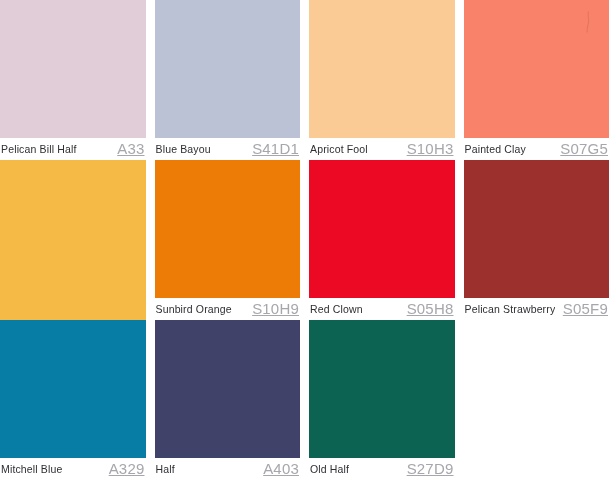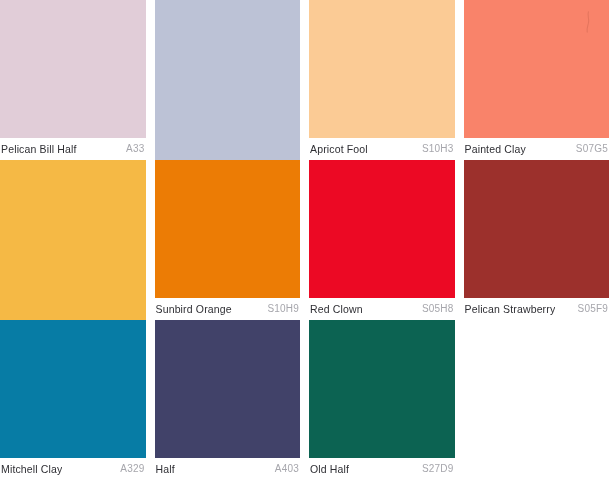--- a/index.html
+++ b/index.html
@@ -60,41 +60,46 @@
   .swatch-name {
     font-size: 10.5px;
     line-height: 22px;
     color: #2e2e33;
     letter-spacing: 0.15px;
     white-space: nowrap;
     overflow: hidden;
     text-overflow: ellipsis;
   }
   .swatch-code {
-    font-size: 10px;
+    font-size: 15px;
     line-height: 22px;
     color: #a6a6ac;
     letter-spacing: 0.2px;
     white-space: nowrap;
     padding-left: 6px;
+    text-decoration: underline;
   }
 </style>
 </head>
 <body>
 
 <div class="palette-grid" style="grid-template-columns: repeat(4, 1fr); grid-template-rows: repeat(3, 1fr); background: rgb(255, 255, 255);">
     <div class="swatch-cell">
       <div class="swatch-chip" style="background-color: rgb(225, 205, 216);"></div>
       <div class="swatch-label">
         <span class="swatch-name">Pelican Bill Half</span>
         <span class="swatch-code">A33</span>
       </div>
     </div>
     <div class="swatch-cell">
       <div class="swatch-chip" style="background-color: rgb(188, 194, 214);"></div>
+      <div class="swatch-label">
+        <span class="swatch-name">Blue Bayou</span>
+        <span class="swatch-code">S41D1</span>
+      </div>
     </div>
     <div class="swatch-cell">
       <div class="swatch-chip" style="background-color: rgb(251, 203, 149);"></div>
       <div class="swatch-label">
         <span class="swatch-name">Apricot Fool</span>
         <span class="swatch-code">S10H3</span>
       </div>
     </div>
     <div class="swatch-cell">
       <div class="swatch-chip" style="background-color: rgb(249, 131, 106);">
@@ -129,21 +134,21 @@
     <div class="swatch-cell">
       <div class="swatch-chip" style="background-color: rgb(156, 48, 44);"></div>
       <div class="swatch-label">
         <span class="swatch-name">Pelican Strawberry</span>
         <span class="swatch-code">S05F9</span>
       </div>
     </div>
     <div class="swatch-cell">
       <div class="swatch-chip" style="background-color: rgb(7, 124, 165);"></div>
       <div class="swatch-label">
-        <span class="swatch-name">Mitchell Clay</span>
+        <span class="swatch-name">Mitchell Blue</span>
         <span class="swatch-code">A329</span>
       </div>
     </div>
     <div class="swatch-cell">
       <div class="swatch-chip" style="background-color: rgb(65, 66, 105);"></div>
       <div class="swatch-label">
         <span class="swatch-name">Half</span>
         <span class="swatch-code">A403</span>
       </div>
     </div>

